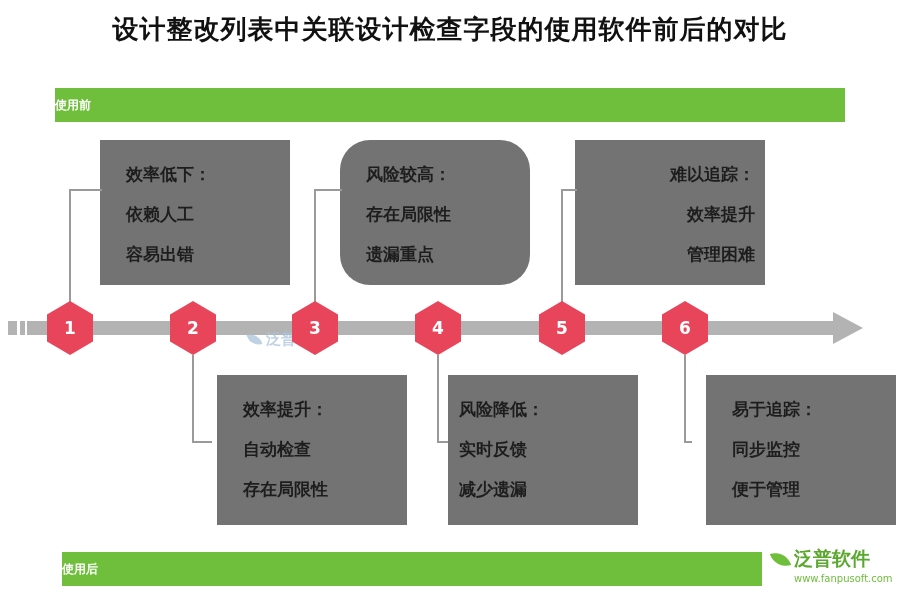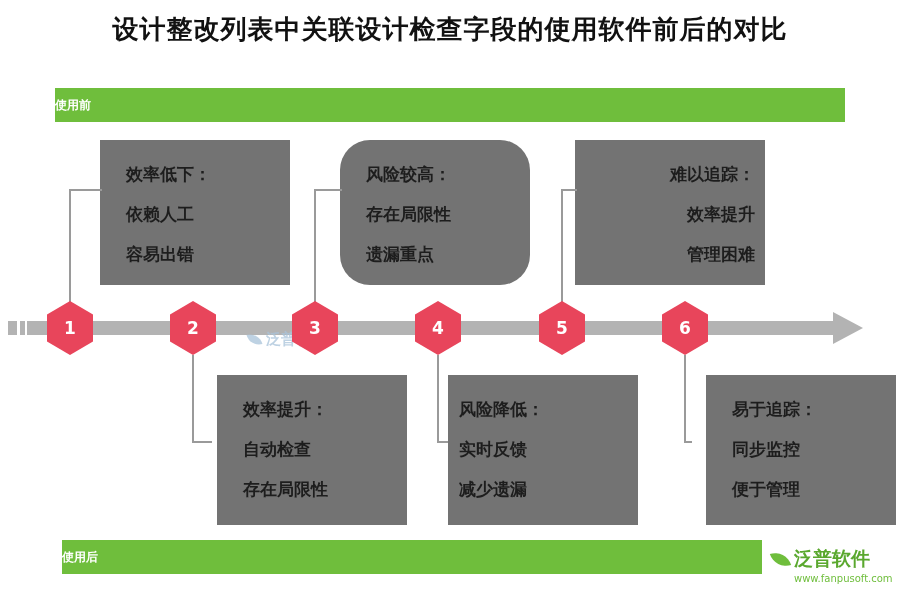--- a/index.html
+++ b/index.html
@@ -11,21 +11,21 @@
     position:absolute; top:12px; left:0; width:100%;
     text-align:center; font-size:26px; font-weight:bold; color:#111111;
     letter-spacing:1px;
   }
   .banner {
     position:absolute; height:34px; background:#6fbe3c; color:#ffffff;
     font-size:12px; font-weight:bold;
     display:flex; align-items:center; justify-content:flex-start;
   }
   .banner-before { left:55px; top:88px; width:790px; }
-  .banner-after  { left:62px; top:540px; width:700px; }
+  .banner-after  { left:62px; top:552px; width:700px; }
 
   .gbox {
     position:absolute; width:190px; background:#737373; box-sizing:border-box;
     padding:14px 10px 8px 26px; color:#1d1d1d; font-weight:bold; font-size:17px;
   }
   .gbox .bline { line-height:40px; white-space:nowrap; }
   .gbox-t { top:140px; height:145px; }
   .gbox-b { top:375px; height:150px; }
   .bt1 { left:100px; } .bt2 { left:340px;border-radius:30px; } .bt3 { left:575px;text-align:right; }
   .bb1 { left:217px; } .bb2 { left:448px;padding-left:11px; } .bb3 { left:690px;margin-left:16px; }

